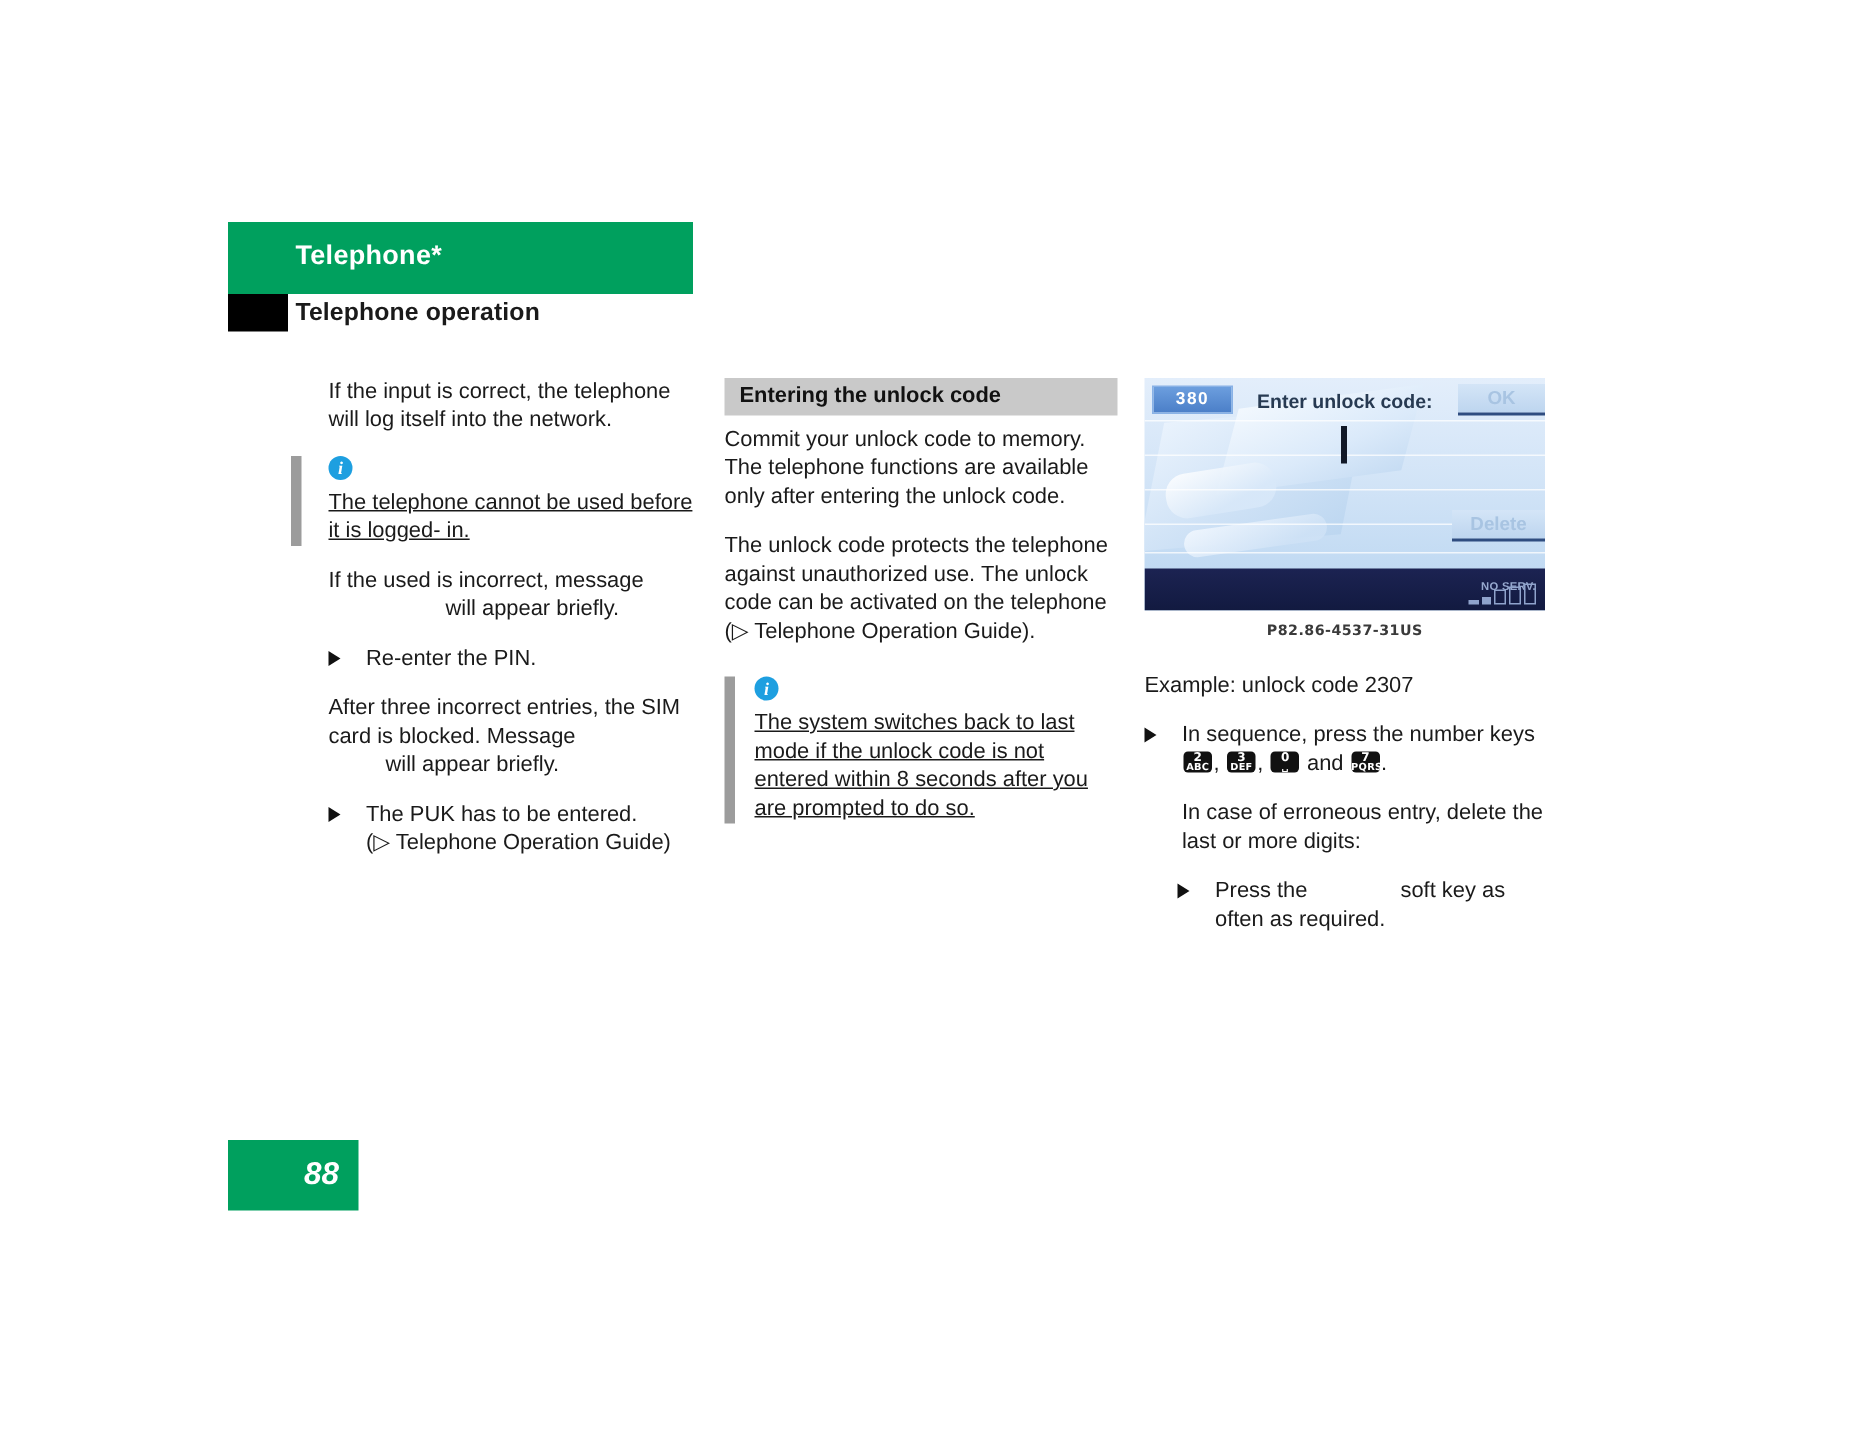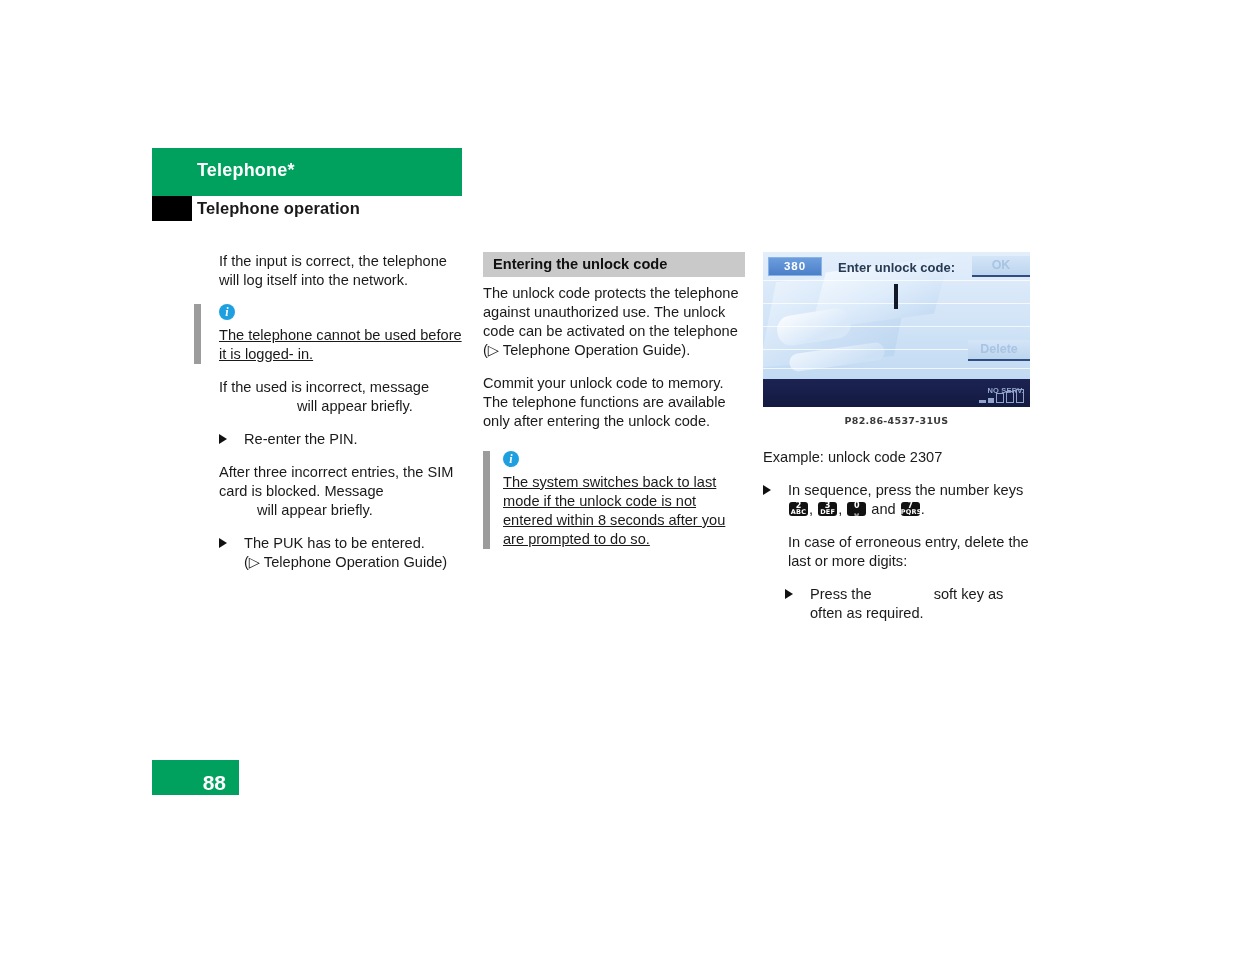--- a/index.html
+++ b/index.html
@@ -330,22 +330,23 @@
     letter-spacing: .2px;
     font-family: "DejaVu Sans", sans-serif;
   }
 
   
   .page-box {
     position: absolute;
     left: 152px;
     top: 760px;
     width: 87px;
-    height: 35px;
+    height: 47px;
     background: #00a05e;
+    font-style: italic;
   }
   .page-num {
     position: absolute;
     right: 13px;
     top: 11px;
     font-size: 21px;
     font-weight: bold;
     color: #ffffff;
   }
 </style>
@@ -394,22 +395,22 @@
     <span>The PUK has to be entered.</span>
     <span class="sub">(▷ Telephone Operation Guide)</span>
   </div>
 
 </div>
 
 <div class="col col-mid">
 
   <div class="subhead-bar">Entering the unlock code</div>
 
+  <p class="para">Commit your unlock code to memory. The telephone functions are available only after entering the unlock code.</p>
   <p class="para">The unlock code protects the telephone against unauthorized use. The unlock code can be activated on the telephone (▷ Telephone Operation Guide).</p>
-  <p class="para">Commit your unlock code to memory. The telephone functions are available only after entering the unlock code.</p>
 
   <div class="note" style="margin-top:20px">
     <div class="note-bar"></div>
     <span class="info-icon">i</span>
     <p class="note-text">The system switches back to last mode if the unlock code is not entered within 8 seconds after you are prompted to do so.</p>
   </div>
 
 </div>
 
 <div class="col col-right">

